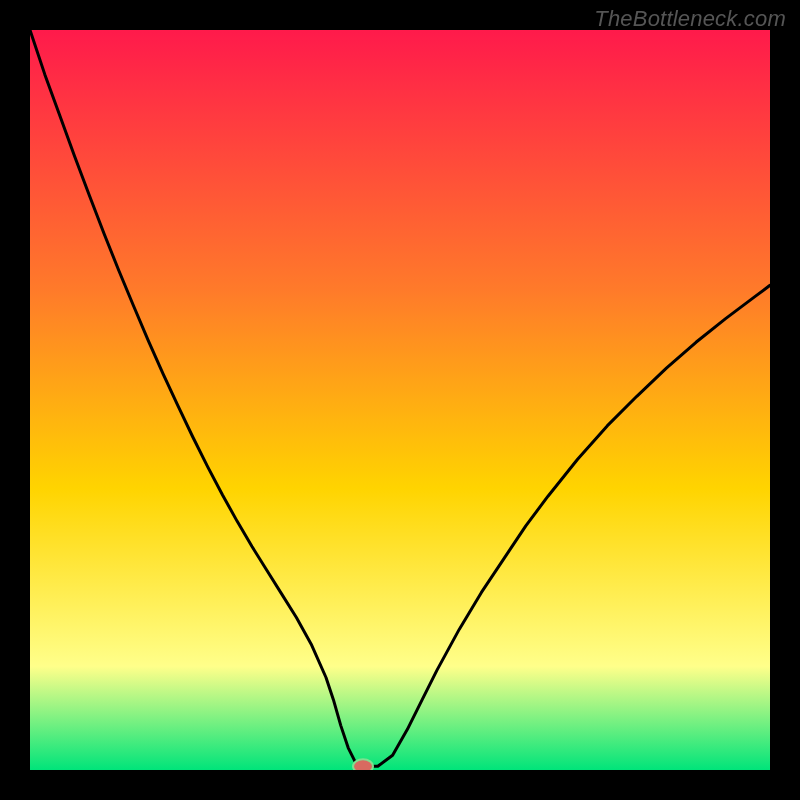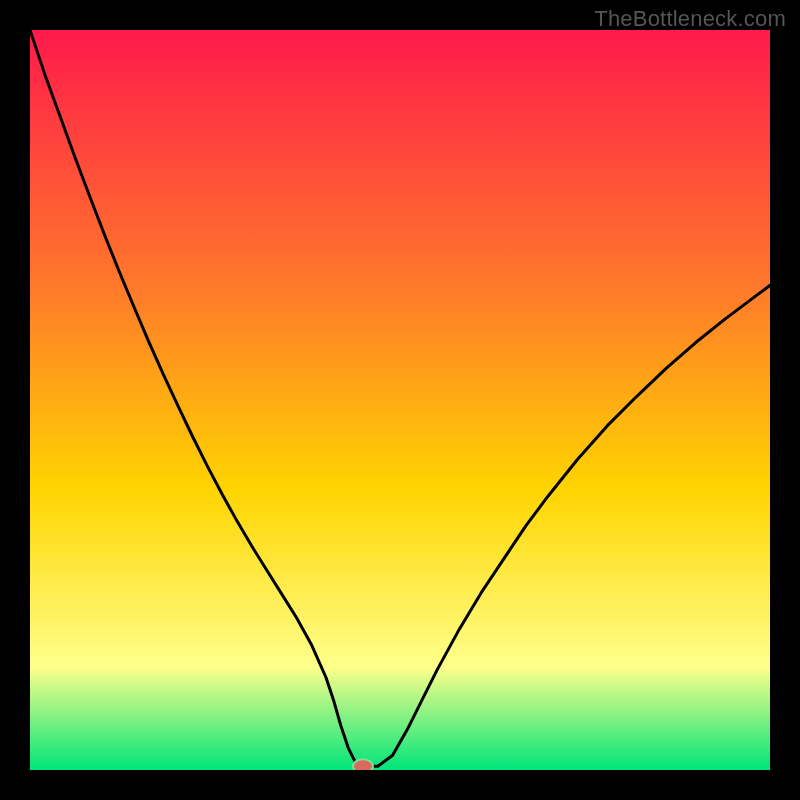--- a/index.html
+++ b/index.html
@@ -11,20 +11,21 @@
     overflow: hidden;
     font-family: Arial, Helvetica, sans-serif;
   }
   .frame {
     position: absolute;
     left: 0;
     top: 0;
     width: 800px;
     height: 800px;
     background: #000;
+    font-style: italic;
   }
   .watermark {
     position: absolute;
     top: 6px;
     right: 14px;
     color: #555;
     font-size: 22px;
     font-weight: 400;
     letter-spacing: 0.2px;
     user-select: none;

